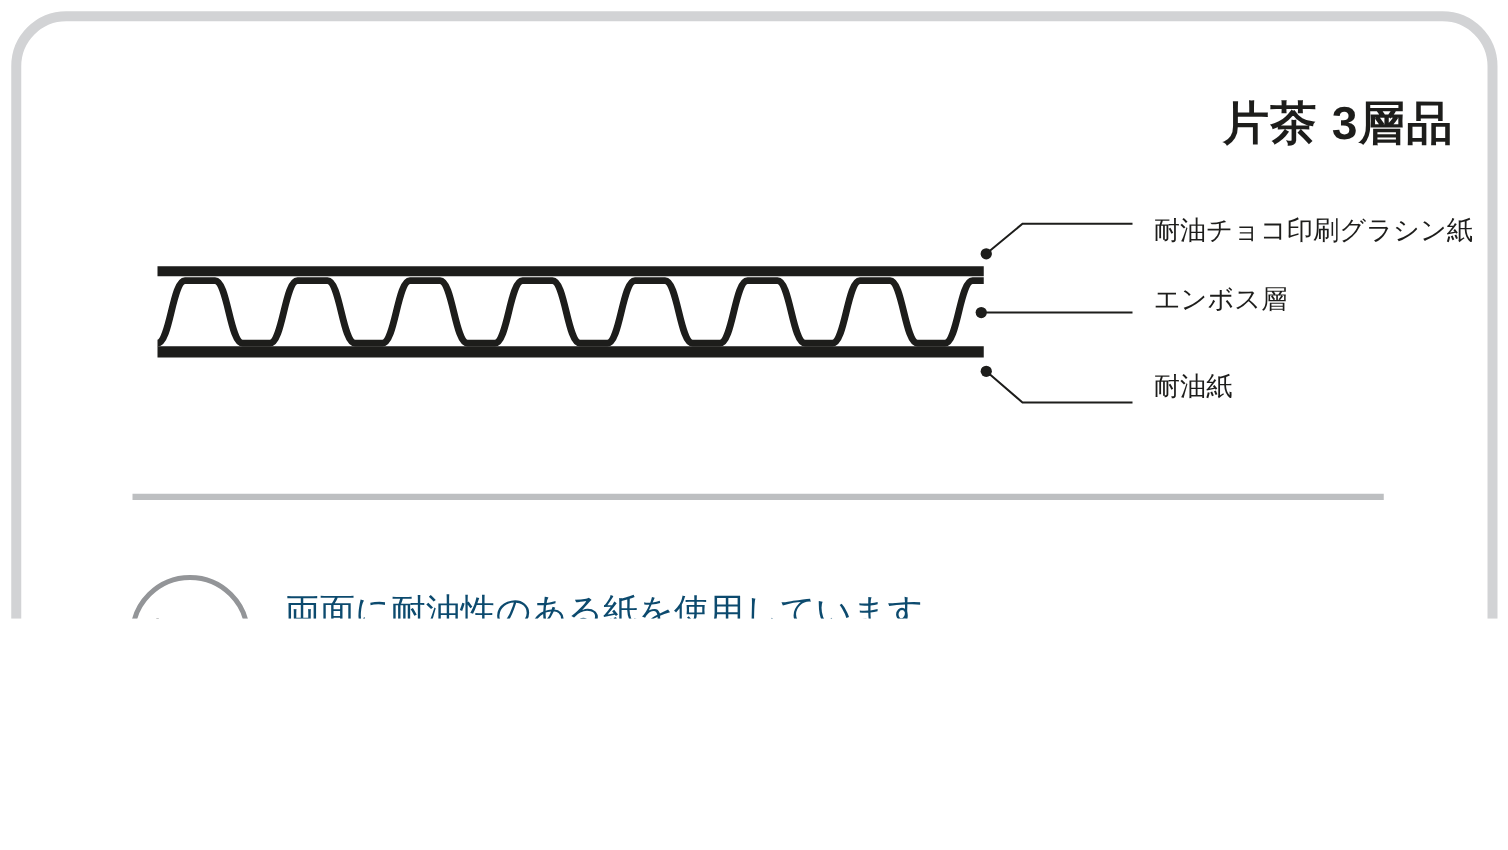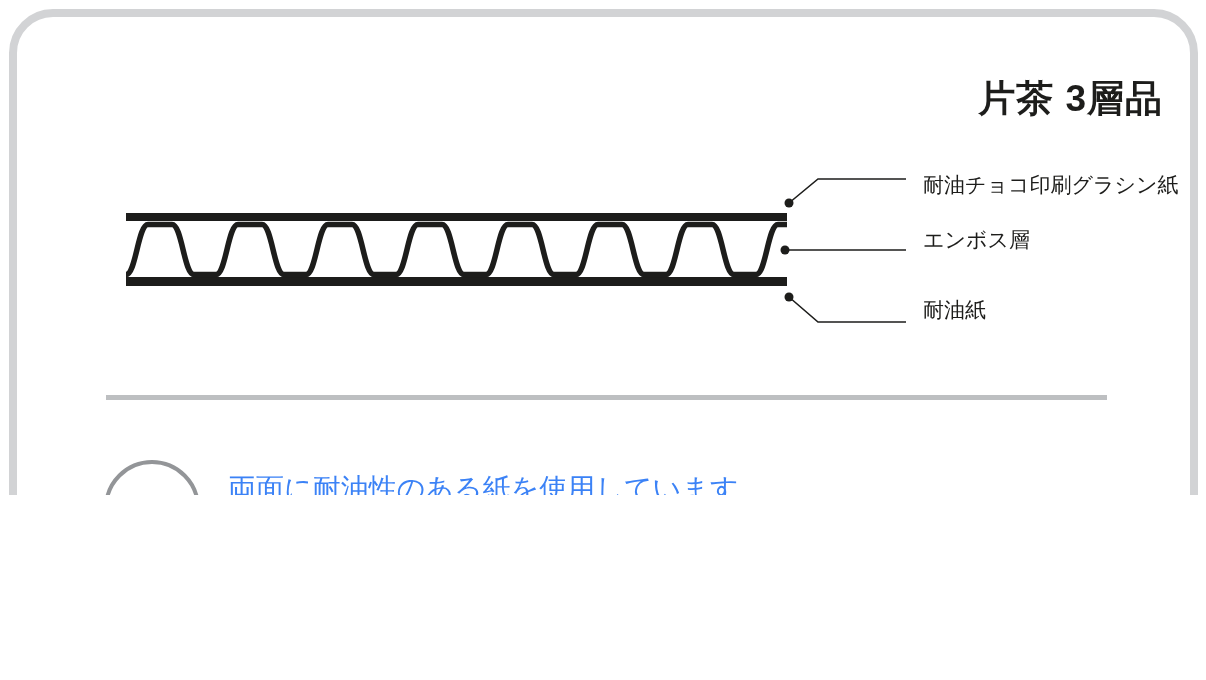--- a/index.html
+++ b/index.html
@@ -80,21 +80,21 @@
     justify-content: flex-start;
     font-size: 27px;
     color: #3d3d3d;
     white-space: nowrap;
   }
   #feature-text {
     position: absolute;
     left: 228px;
     top: 464px;
     font-size: 28px;
-    color: #3b82f6;
+    color: #0c4a6e;
     line-height: 50px;
     white-space: nowrap;
   }
 </style>
 </head>
 <body>
 
 <div id="page">
 
   <div id="card"></div>

